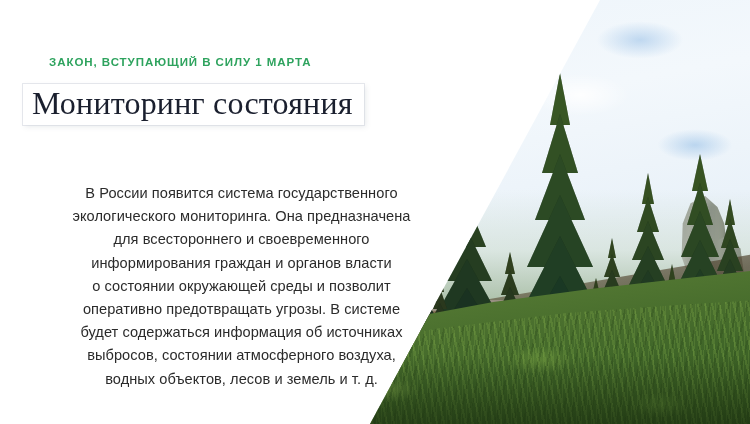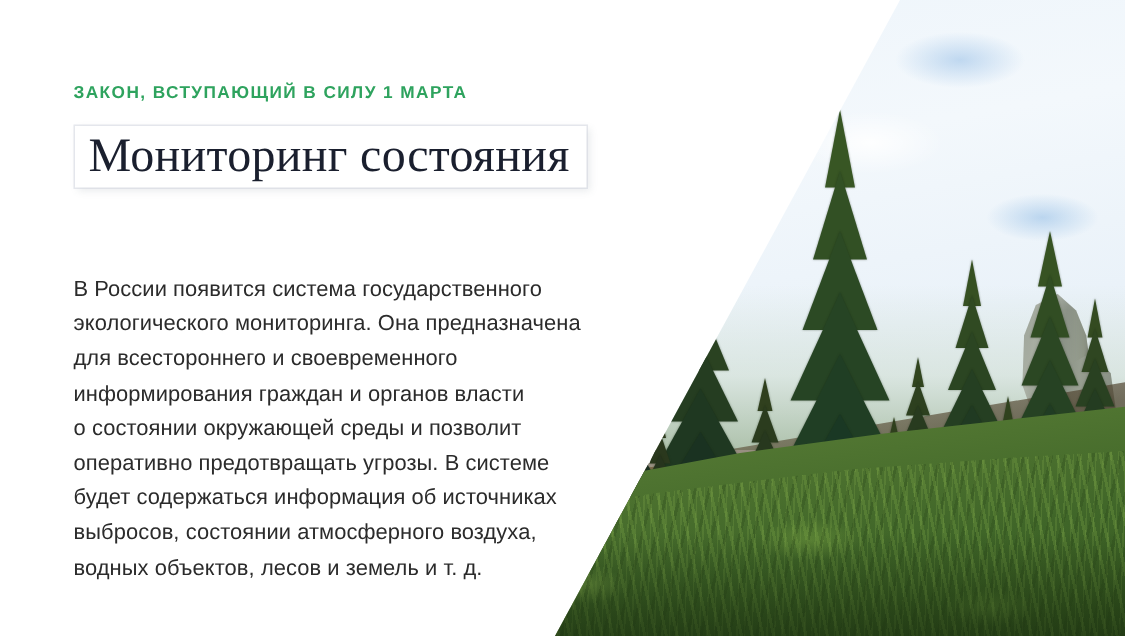--- a/index.html
+++ b/index.html
@@ -8,20 +8,21 @@
     font-family:"Liberation Sans", sans-serif;
     background:#ffffff;
     overflow:hidden;
     position:relative;
   }
   #slide {
     position:relative;
     width:750px; height:424px;
     background:#ffffff;
     overflow:hidden;
+    text-align:center;
   }
 
   
   #photo {
     position:absolute;
     top:0; left:0; width:750px; height:424px;
     -webkit-clip-path: polygon(600px 0, 750px 0, 750px 424px, 370px 424px);
     clip-path: polygon(600px 0, 750px 0, 750px 424px, 370px 424px);
     overflow:hidden;
   }
@@ -125,21 +126,21 @@
     position:absolute; left:0; top:0; width:470px; height:424px;
     z-index:5;
   }
   #eyebrow {
     position:absolute; left:49px; top:56px;
     font-size:11.5px; font-weight:700;
     letter-spacing:.95px;
     color:#2ea35e;
     white-space:nowrap;
   }
-  #headline { position:absolute; left:50px; top:84px; }
+  #headline { position:absolute; left:23px; top:84px; }
   .hl-line {
     display:inline-block;
     background:#ffffff;
     font-family:"Liberation Serif", serif;
     font-size:32px;
     font-weight:400;
     color:#1a1f2e;
     letter-spacing:.2px;
     padding:3px 11px 5px 9px;
     line-height:1.04;

